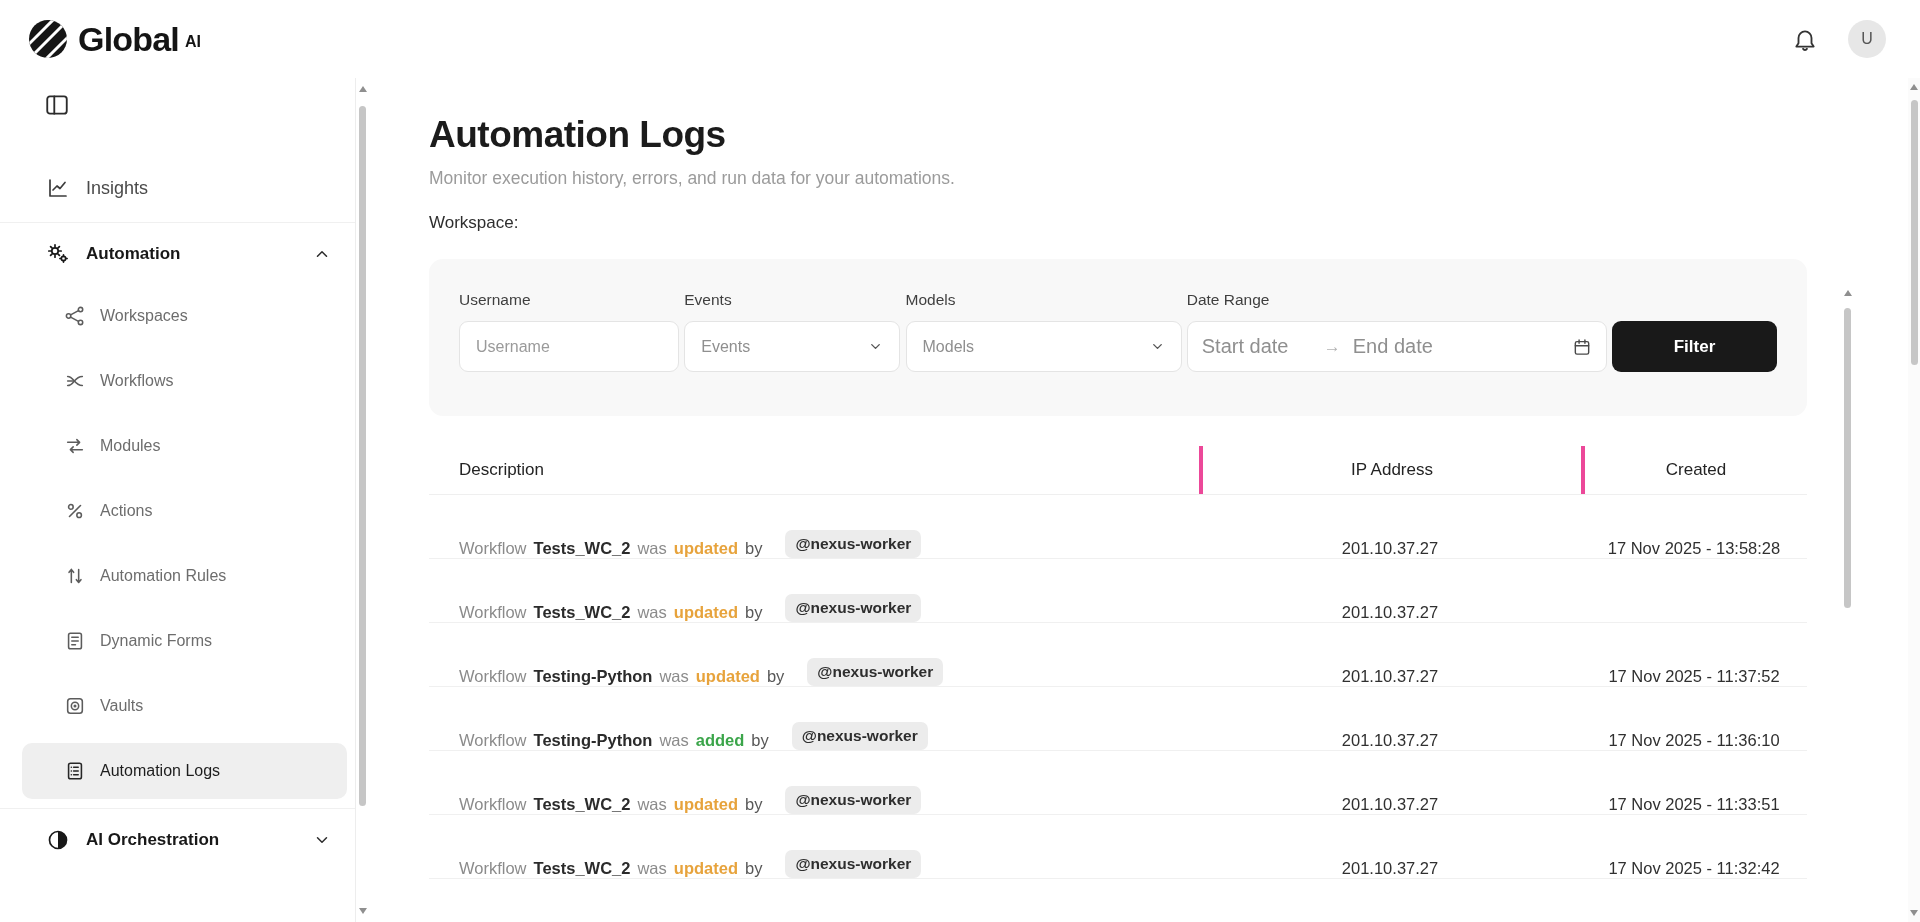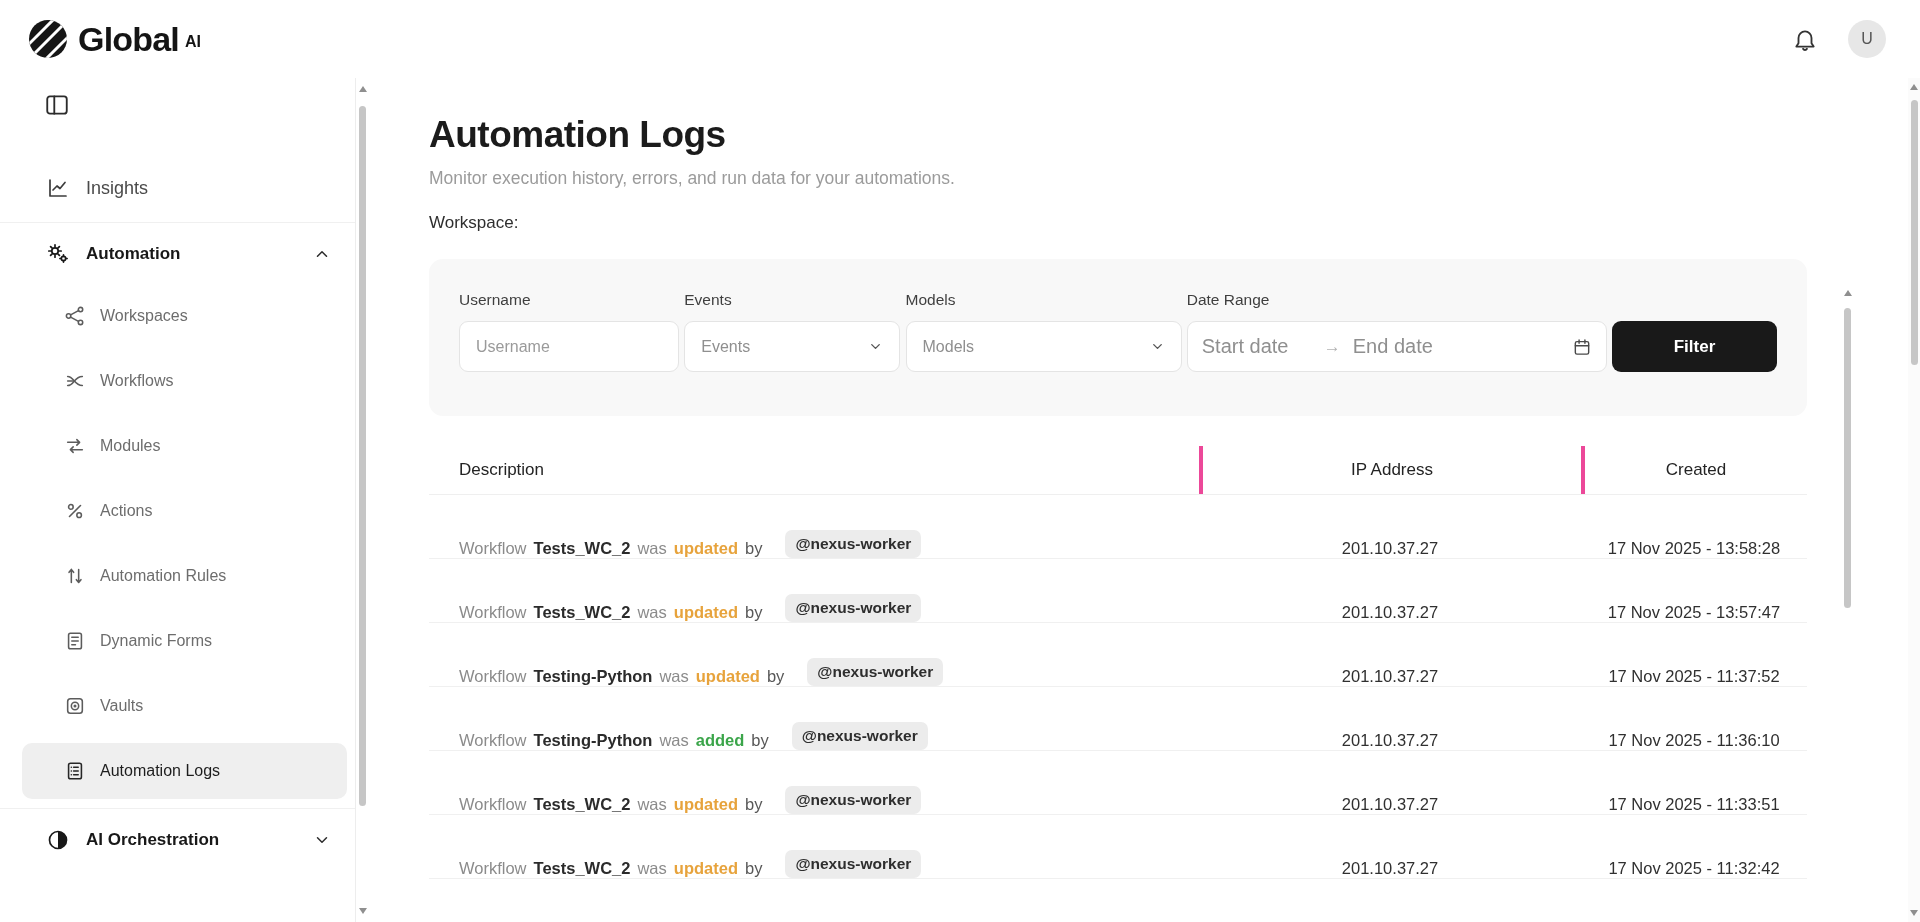--- a/index.html
+++ b/index.html
@@ -359,21 +359,20 @@
   <div class="tr">
     <div class="td td-desc">
       <span class="t-gray">Workflow</span>
       <span class="t-name">Tests_WC_2</span>
       <span class="t-gray">was</span>
       <span class="t-action" data-action="updated">updated</span>
       <span class="t-by">by</span>
       <span class="t-badge">@nexus-worker</span>
     </div>
     <div class="td td-ip">201.10.37.27</div>
-    <div class="td td-created">17 Nov 2025 - 13:57:47</div>
   </div>
 
   <div class="tr">
     <div class="td td-desc">
       <span class="t-gray">Workflow</span>
       <span class="t-name">Testing-Python</span>
       <span class="t-gray">was</span>
       <span class="t-action" data-action="updated">updated</span>
       <span class="t-by">by</span>
       <span class="t-badge">@nexus-worker</span>

